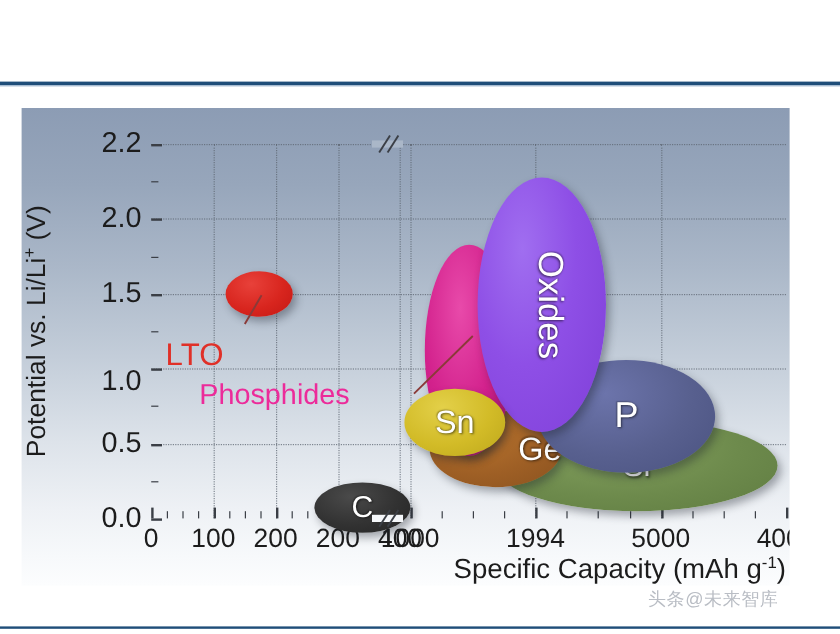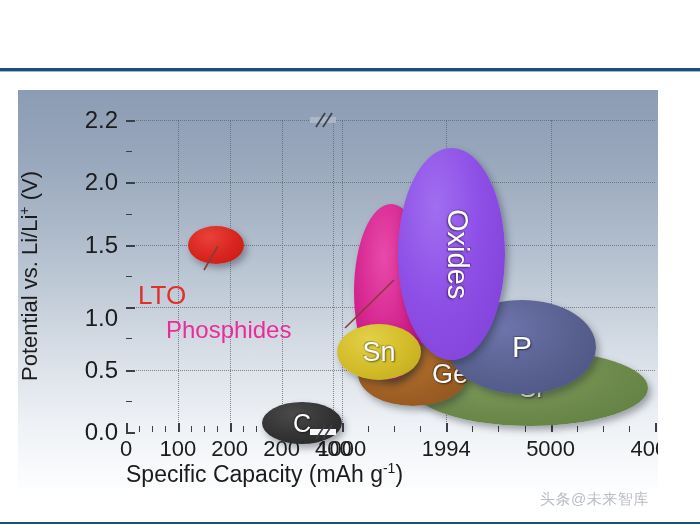--- a/index.html
+++ b/index.html
@@ -121,21 +121,21 @@
     transform-origin: 0 0;
     transform: rotate(-90deg) translateX(-312px);
     font-size: 22px;
     color: #1c1c1c;
     white-space: nowrap;
   }
   #x-axis-title {
     position: absolute;
     left: 108px; top: 370px;
     width: 529px;
-    text-align: left;
+    text-align: right;
     font-size: 23px;
     color: #1c1c1c;
     white-space: nowrap;
   }
   #x-axis-title sup { font-size: 14px; vertical-align: super; }
   #y-axis-title sup { font-size: 14px; vertical-align: super; }
 
   
   .break-mark {
     position: absolute;

